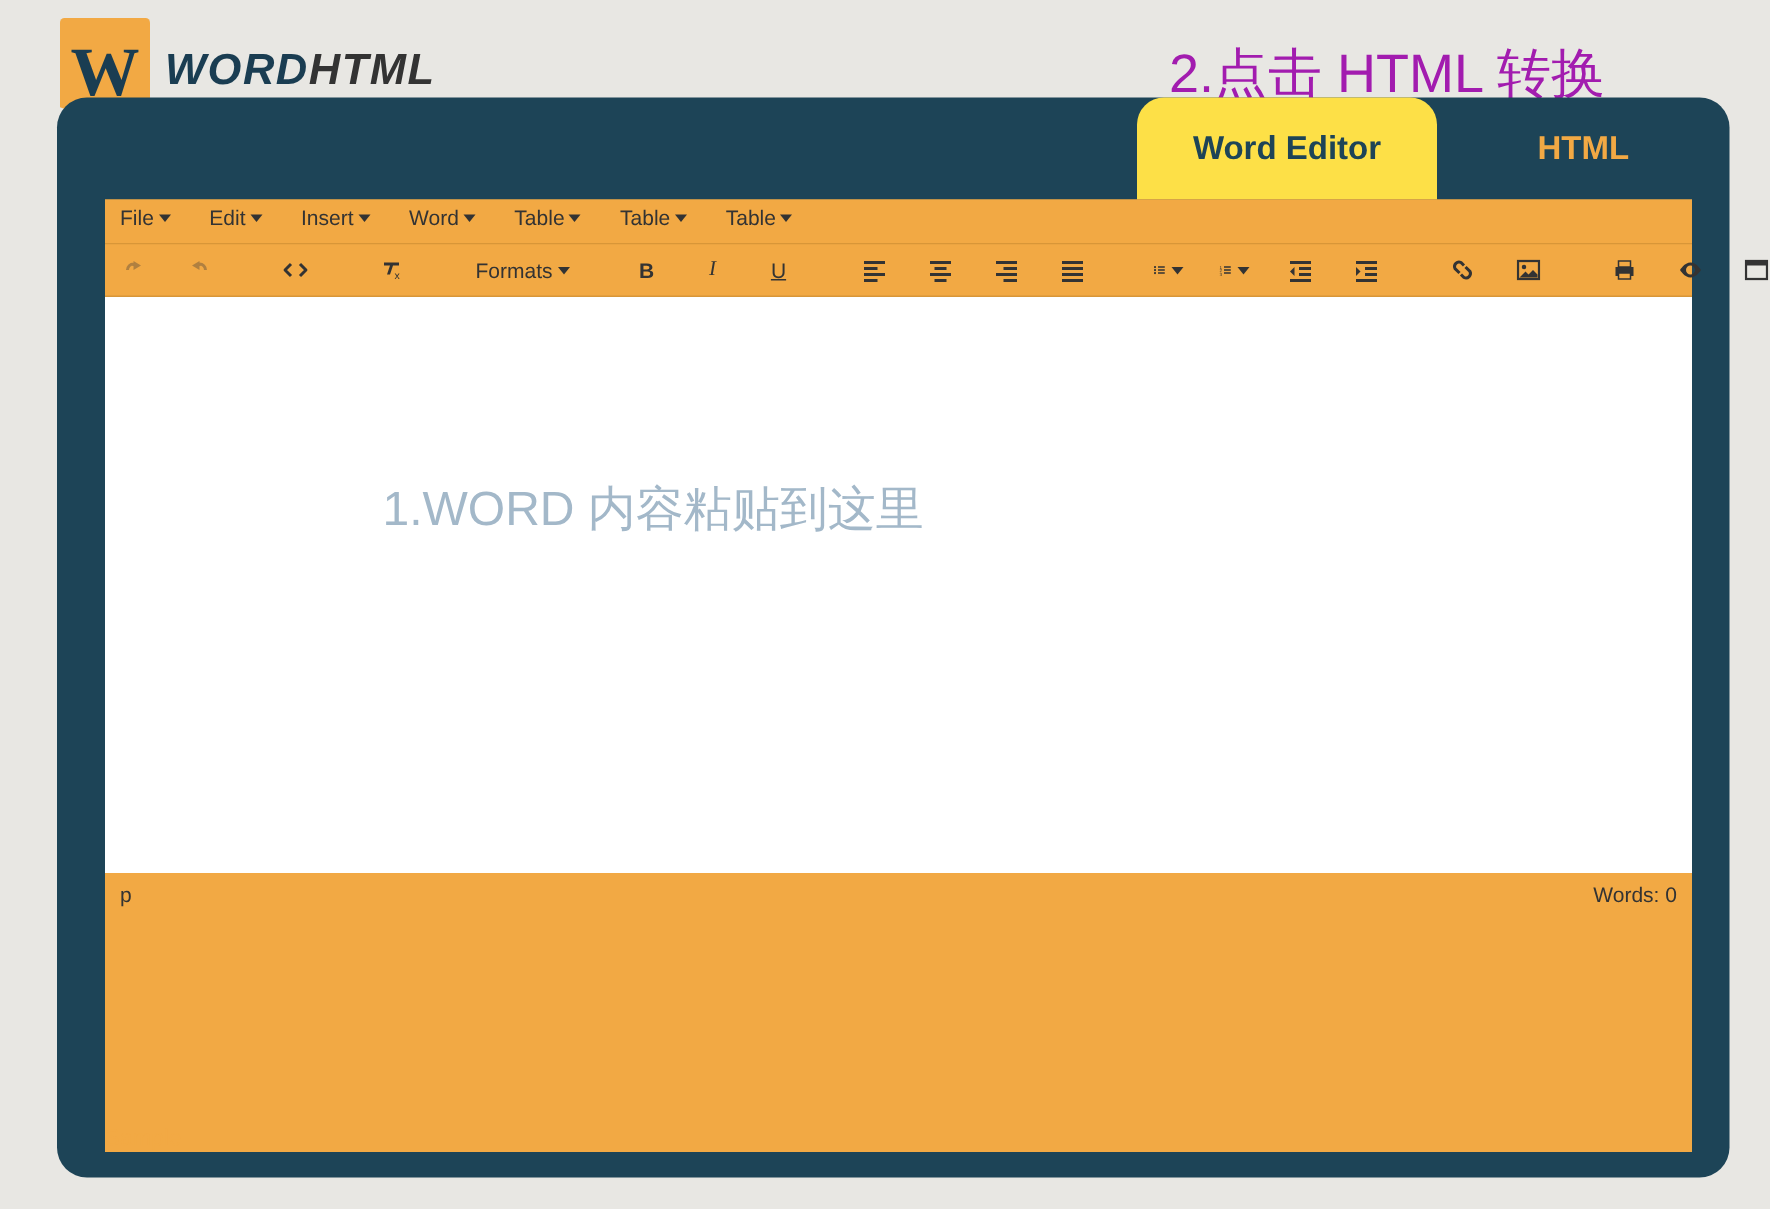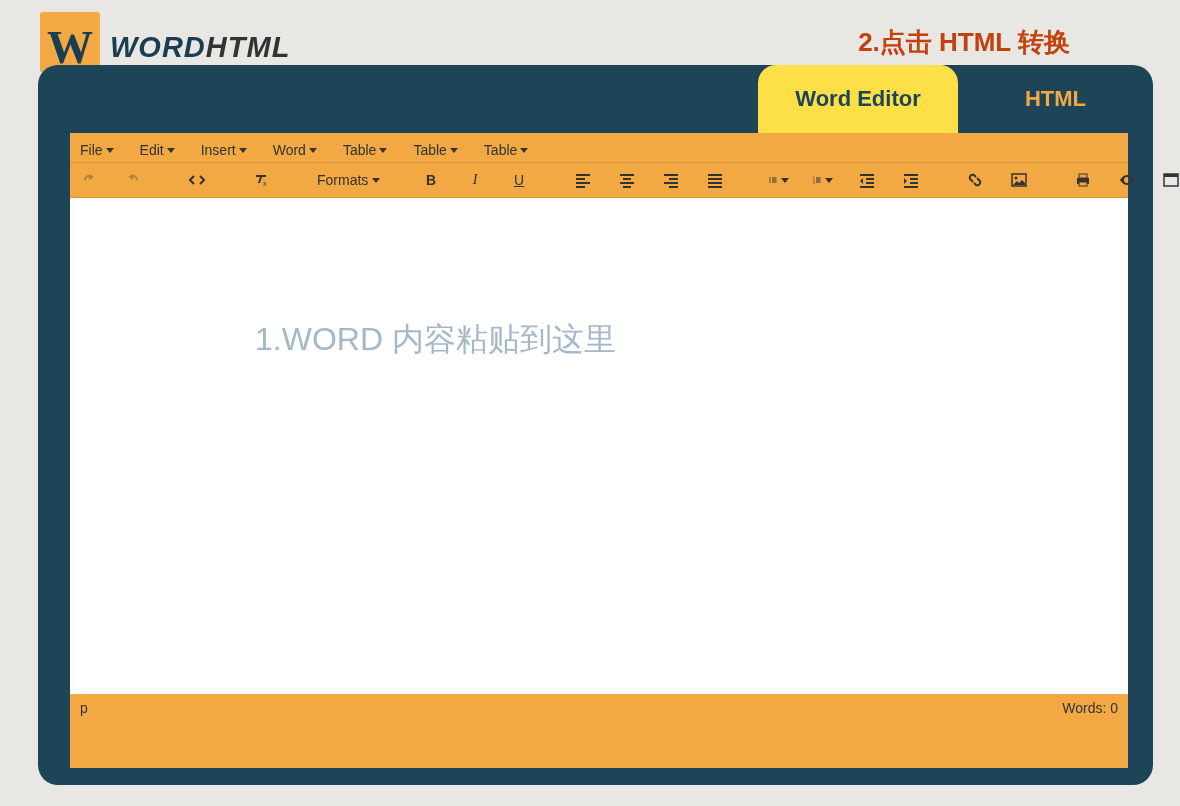--- a/index.html
+++ b/index.html
@@ -42,23 +42,23 @@
   font-style: italic;
   letter-spacing: 1px;
 }
 .logo-text .w1 { color: #1a3d52; }
 .logo-text .w2 { color: #333; }
 
 .step2 {
   position: absolute;
   right: 110px;
   top: 25px;
-  font-size: 26px;
-  color: #c2410c;
-  font-weight: 700;
+  font-size: 36px;
+  color: #a21caf;
+  font-weight: 400;
 }
 
 .panel {
   position: absolute;
   left: 38px;
   top: 65px;
   width: 1115px;
   height: 720px;
   background: #1d4457;
   border-radius: 20px;
@@ -99,21 +99,21 @@
   width: 1058px;
   height: 635px;
   background: #f2a944;
   border-radius: 0;
 }
 
 .menubar {
   height: 30px;
   background: #f2a944;
   display: flex;
-  align-items: flex-end;
+  align-items: flex-start;
   padding: 0 6px;
   gap: 18px;
   font-size: 14px;
   color: #333;
   border-bottom: 1px solid #d89638;
 }
 .menubar .mitem {
   display: flex;
   align-items: center;
   gap: 3px;
@@ -154,21 +154,21 @@
   height: 24px;
   background: #d89638;
   margin: 0 3px;
 }
 .tbtn.wide { min-width: 72px; justify-content: space-between; padding: 0 6px; }
 .tbtn .dd { margin-left: 4px; }
 
 .content {
   background: #fff;
   width: 100%;
-  height: 496px;
+  height: 384px;
   padding: 120px 0 0 185px;
   position: relative;
 }
 .step1 {
   font-size: 32px;
   color: #a3b8c9;
 }
 
 .statusbar {
   height: 28px;

